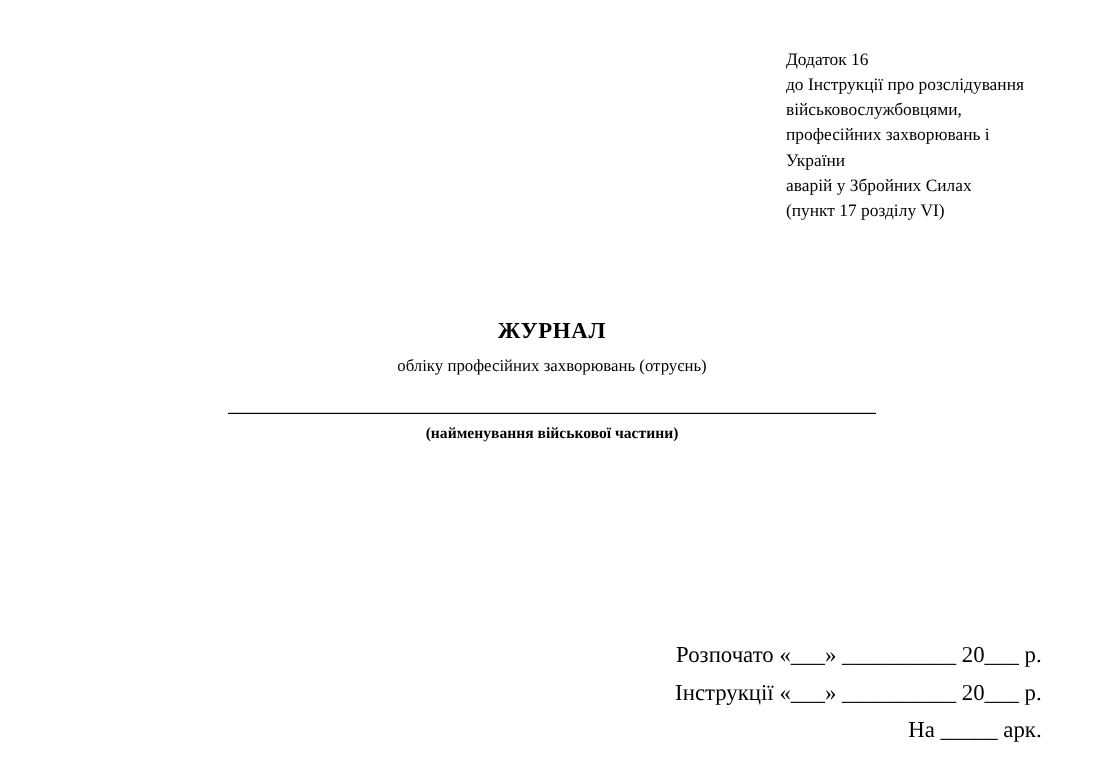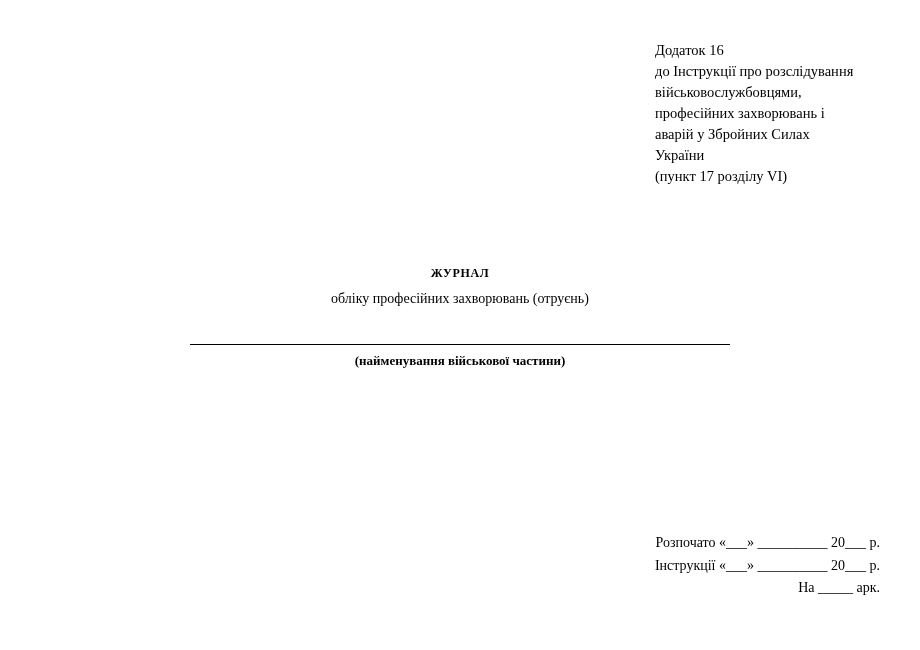--- a/index.html
+++ b/index.html
@@ -39,21 +39,21 @@
 
   
   .title-block {
     position: absolute;
     top: 266px;
     left: 0;
     width: 920px;
     text-align: center;
   }
   .doc-title {
-    font-size: 12px;
+    font-size: 19px;
     font-weight: bold;
     letter-spacing: 0.6px;
     margin: 0;
   }
   .doc-subtitle {
     font-size: 14px;
     margin: 10px 0 0 0;
   }
 
   
@@ -75,42 +75,42 @@
     margin-top: 8px;
     font-weight: bold;
   }
 
   
   .footer-fields {
     position: absolute;
     top: 532px;
     left: 0;
     width: 920px;
-    padding-right: 40px;
+    padding-right: 52px;
     box-sizing: border-box;
     text-align: right;
-    font-size: 14px;
+    font-size: 19px;
     line-height: 1.62;
   }
   .footer-fields div {
     white-space: pre;
   }
 </style>
 </head>
 <body>
 
 <div class="page">
 
   <div class="appendix">
     <div class="line">Додаток 16</div>
     <div class="line">до Інструкції про розслідування</div>
     <div class="line">військовослужбовцями,</div>
     <div class="line">професійних захворювань і</div>
+    <div class="line">України</div>
     <div class="line">аварій у Збройних Силах</div>
-    <div class="line">України</div>
     <div class="line">(пункт 17 розділу VI)</div>
   </div>
 
   <div class="title-block">
     <h1 class="doc-title">ЖУРНАЛ</h1>
     <p class="doc-subtitle">обліку професійних захворювань (отруєнь)</p>
   </div>
 
   <div class="rule-wrap">
     <div class="rule"></div>

